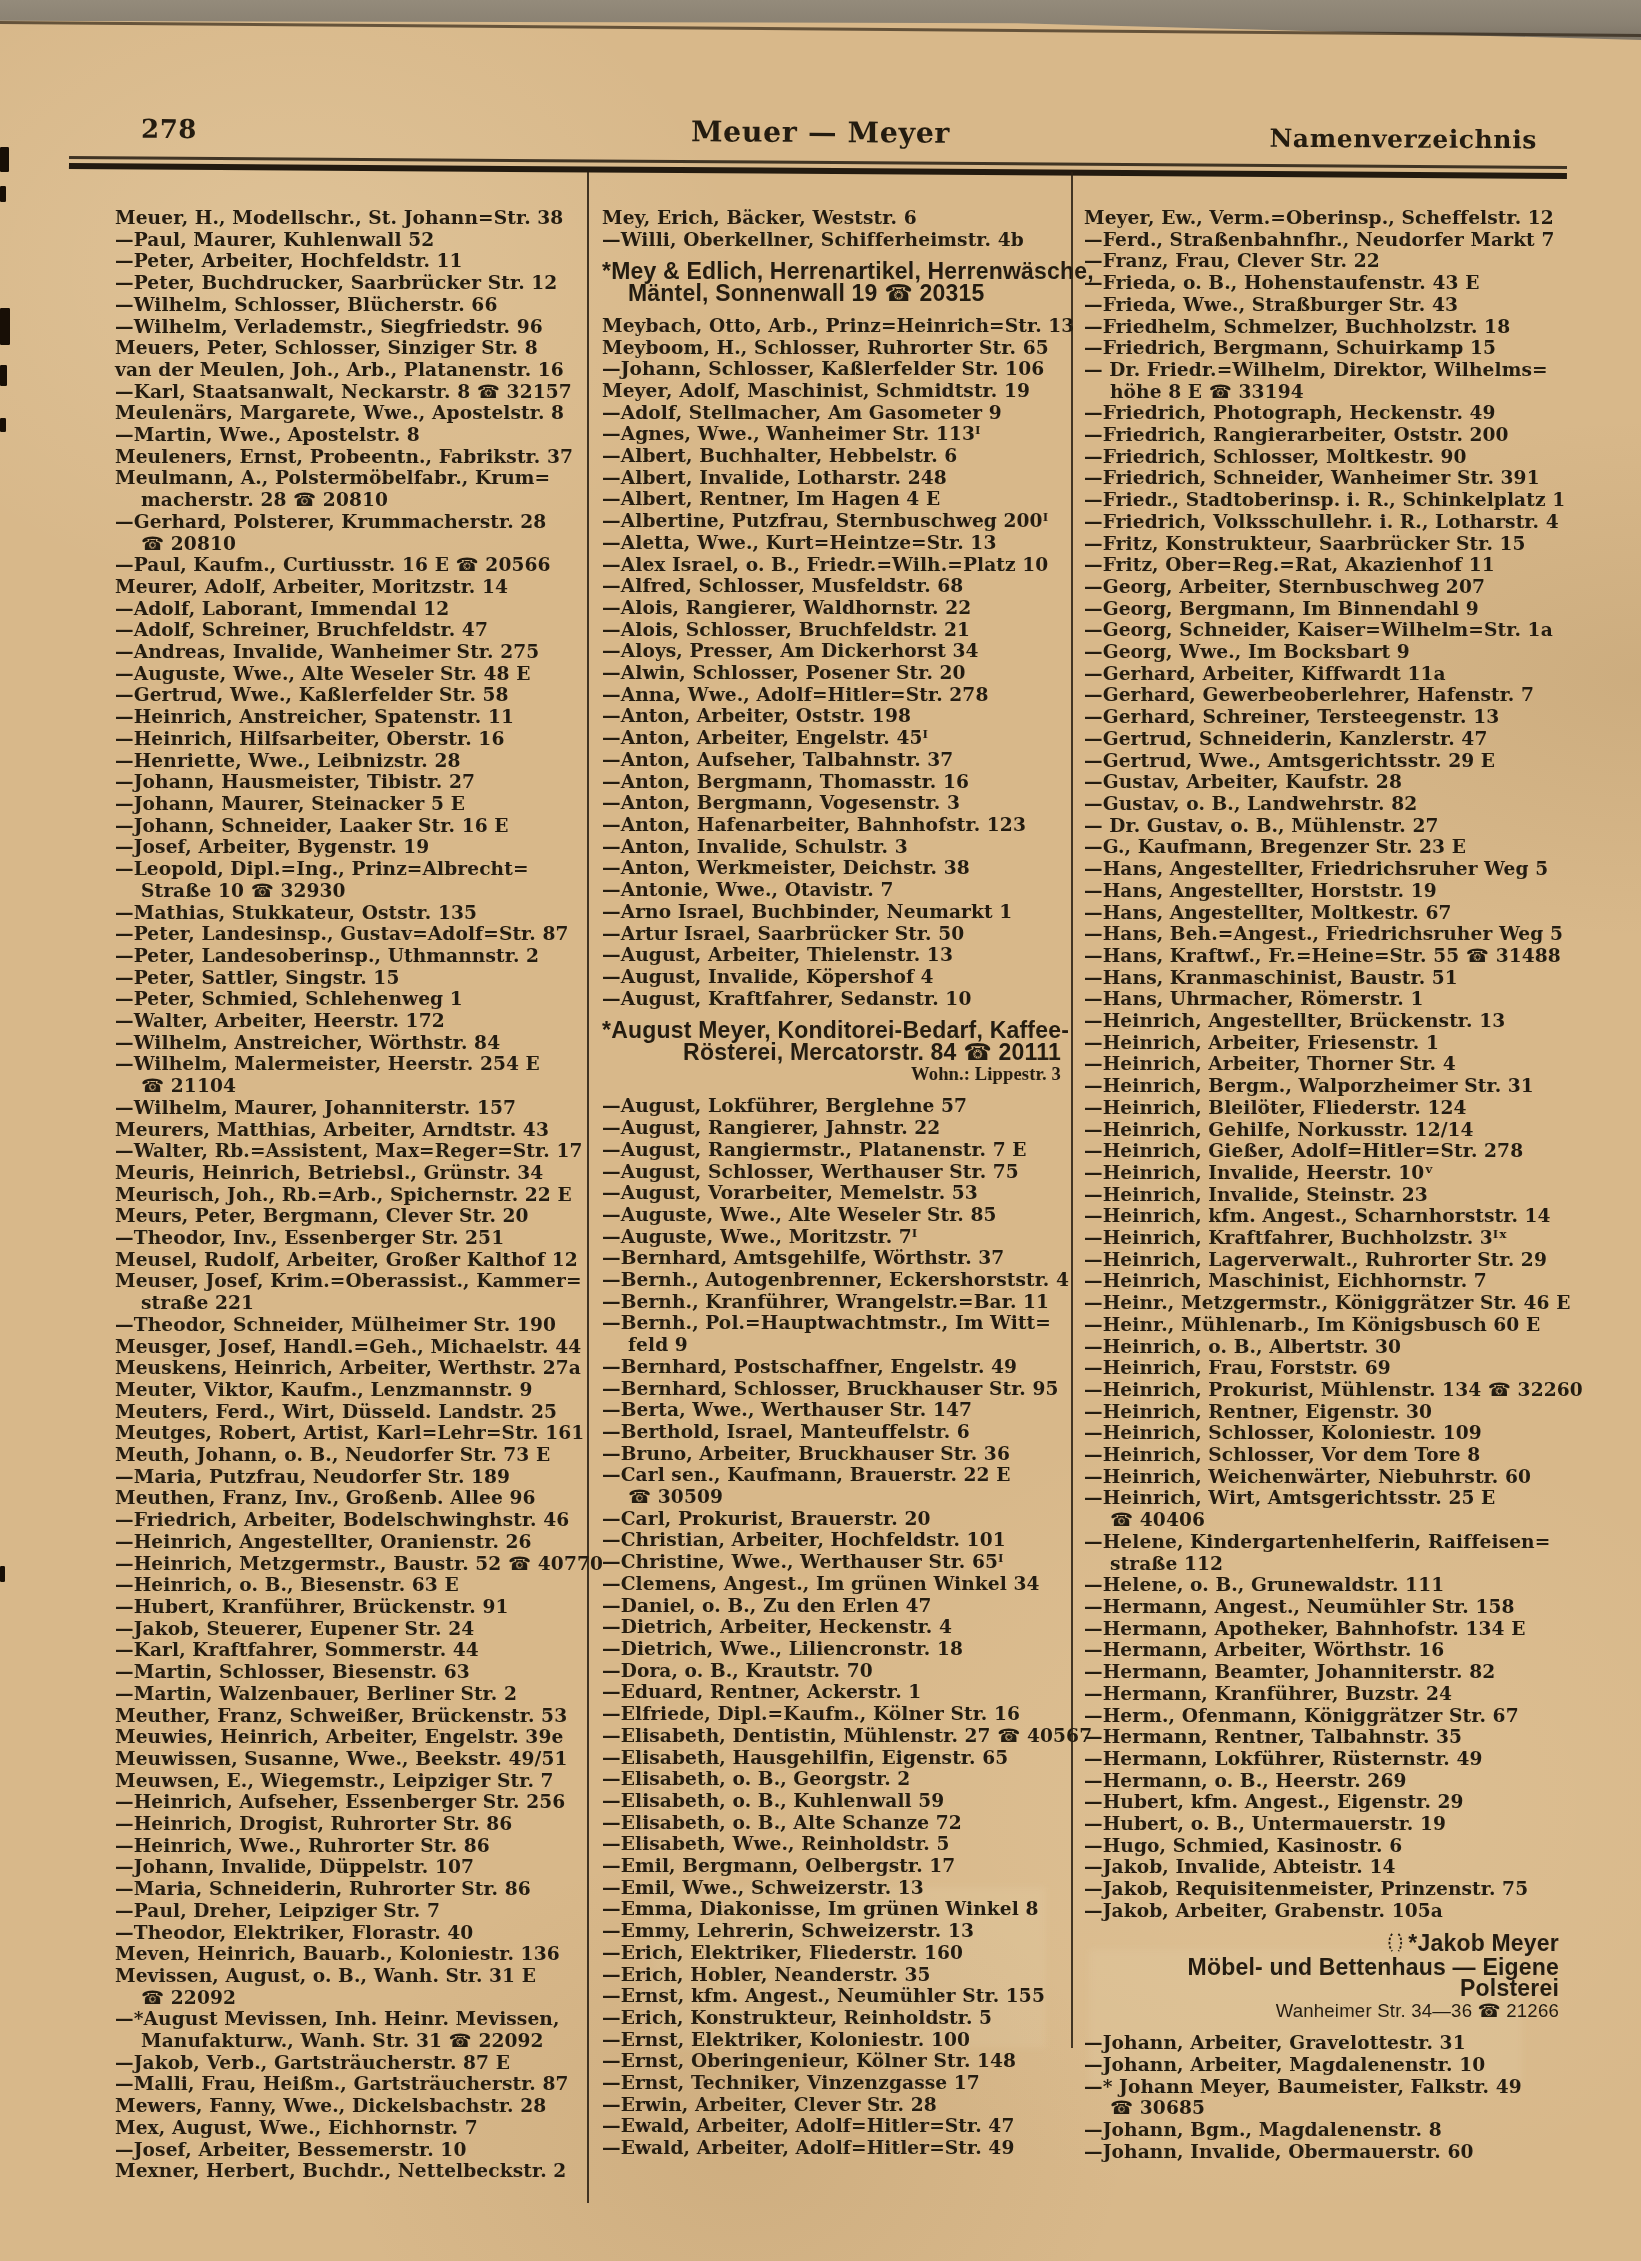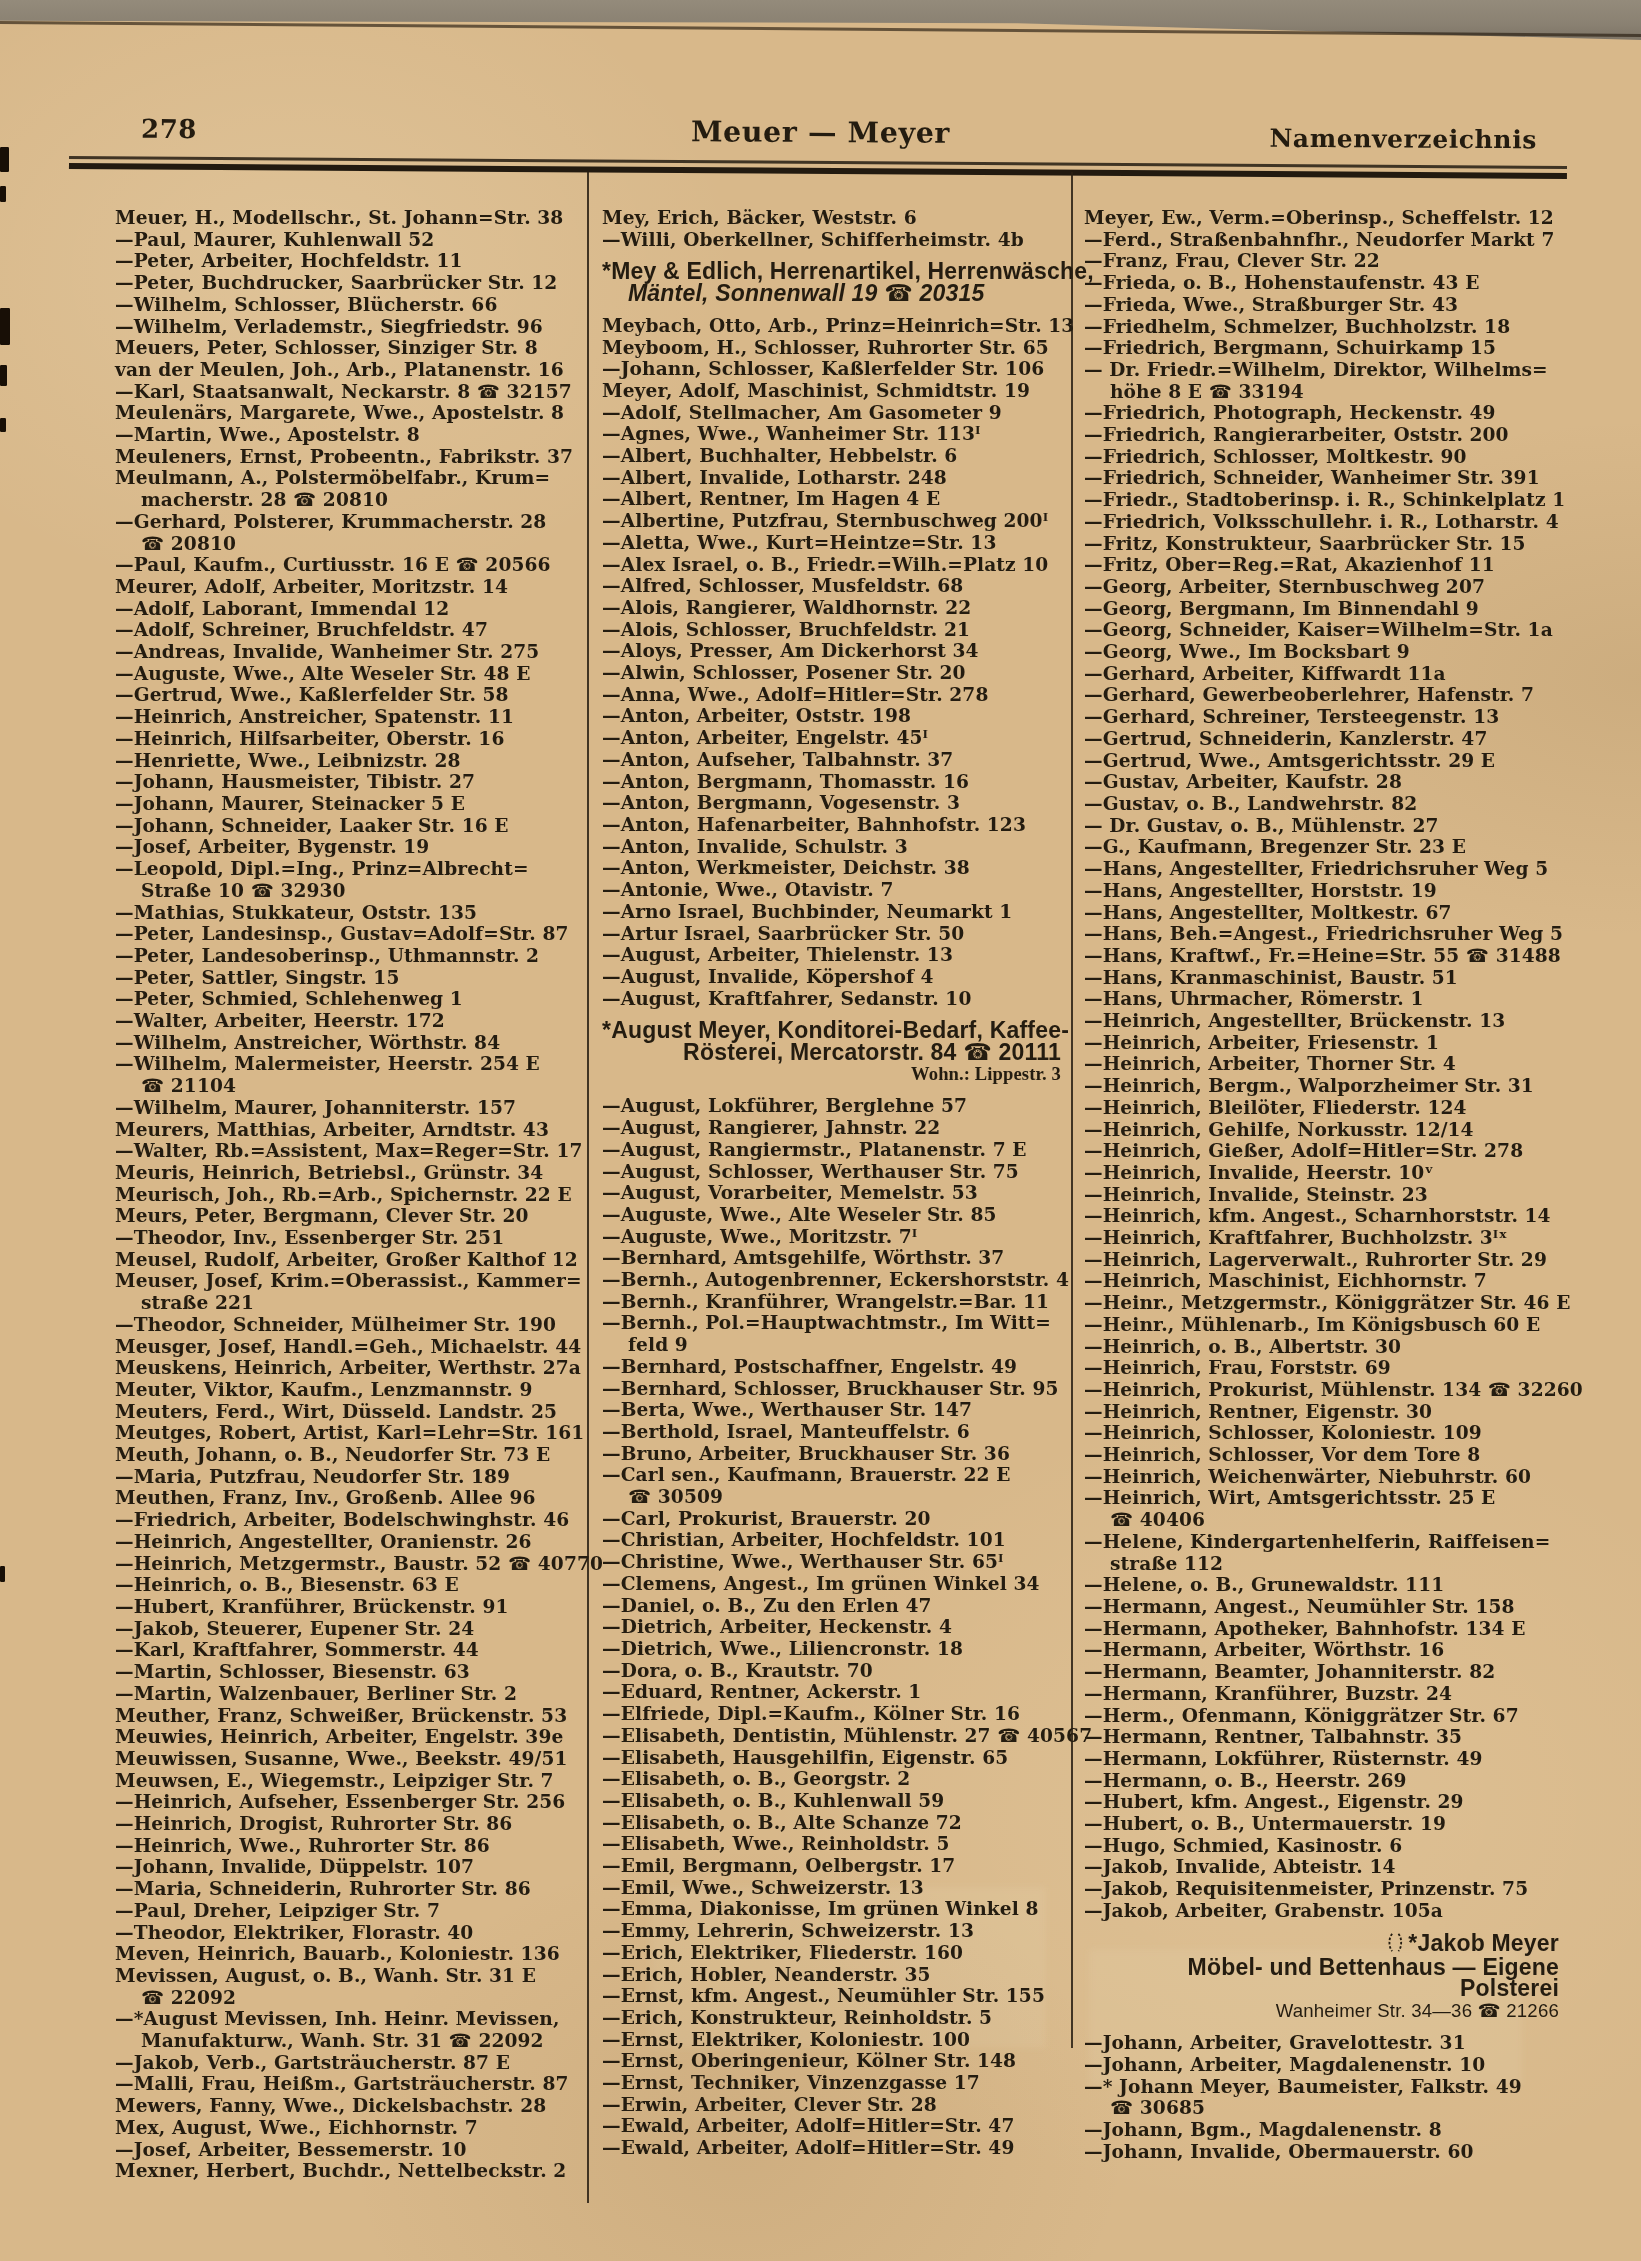--- a/index.html
+++ b/index.html
@@ -46,21 +46,21 @@
   
   .ln{
     font-size:18.6px;line-height:21.7px;font-weight:700;
     white-space:nowrap;letter-spacing:0.1px;
     font-family:"DejaVu Serif","DejaVu Sans",serif;
   }
   .cont{padding-left:26px;}
   .gapline{height:10.5px;}
   .ad-bold{font-family:"Liberation Sans","DejaVu Sans",sans-serif;font-weight:700;letter-spacing:0.2px;font-size:23px;}
   .ad-sans{font-family:"Liberation Sans","DejaVu Sans",sans-serif;font-weight:400;letter-spacing:0.2px;font-size:18.6px;}
-  .indent2{padding-left:26px;font-style:italic;}
+  .indent2{padding-left:26px;}
   .center{text-align:right;white-space:normal;}
   .fraktur{font-family:Liberation Serif, serif;font-weight:700;}
   .wreath{display:inline-block;vertical-align:-2.5px;margin-right:3.7px;}
 </style>
 </head>
 <body>
 
 <div class="scan-edge"></div>
 <div class="scan-edge-line"></div>
 <div class="smudge" style="left:0;top:147px;width:8.7px;height:25px;"></div>

